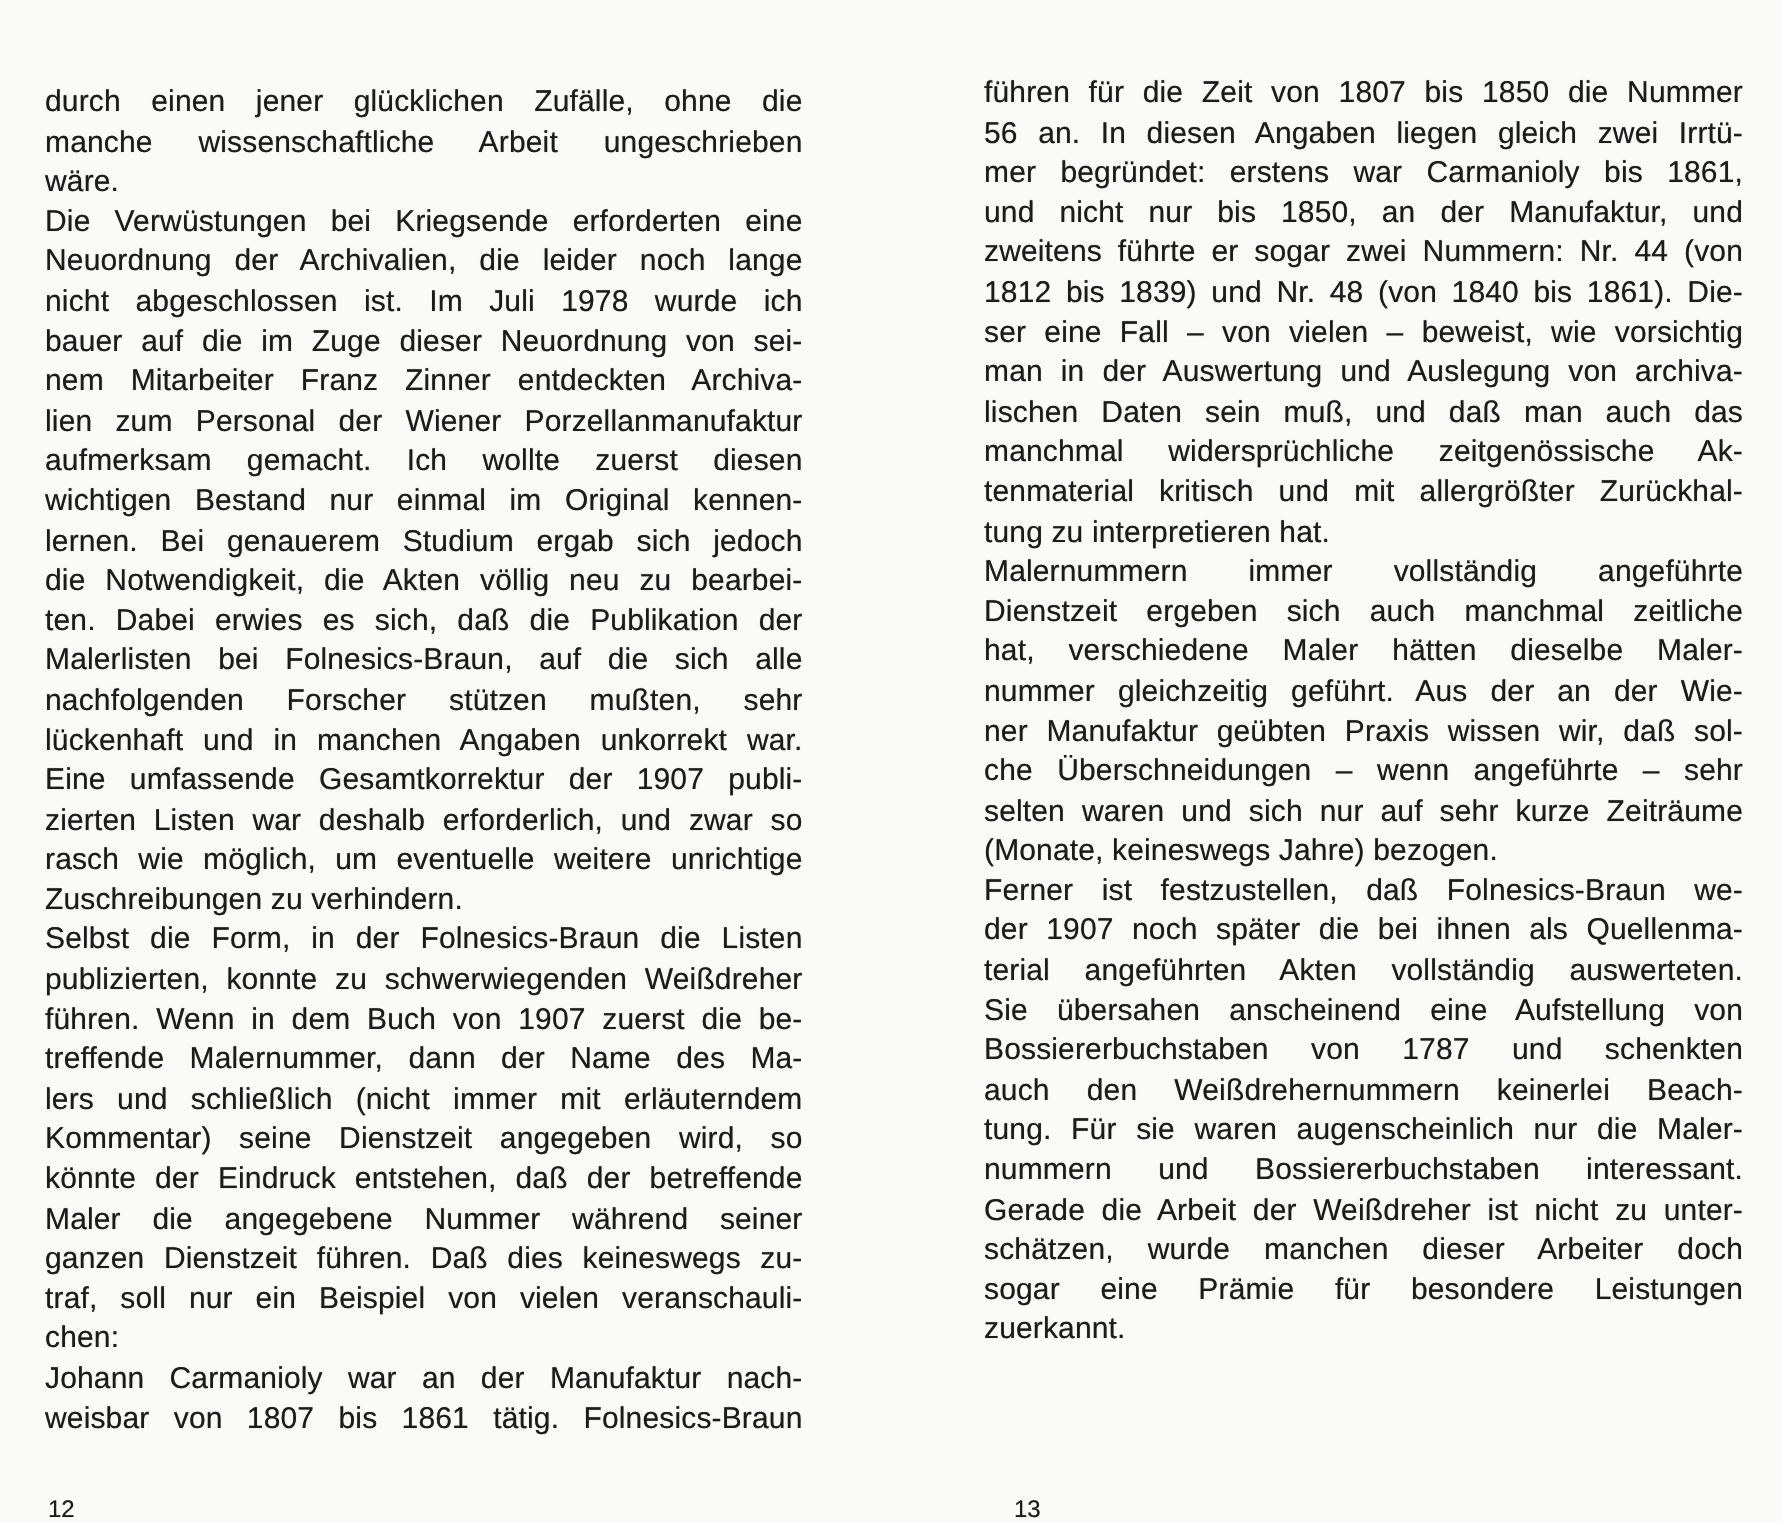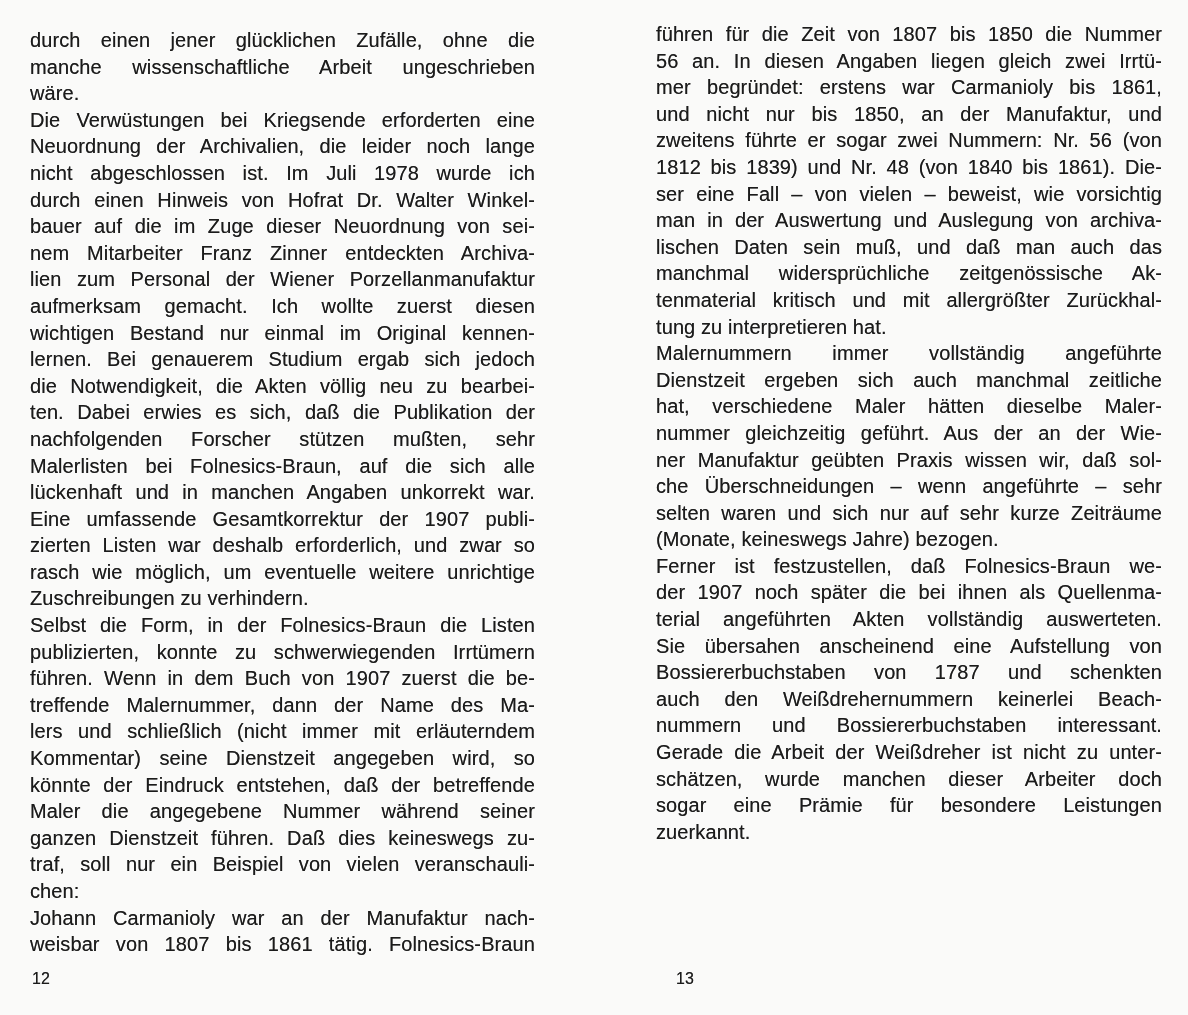--- a/index.html
+++ b/index.html
@@ -12,20 +12,21 @@
     height: 1015px;
     position: relative;
     background: #fafaf9;
     font-family: "Liberation Sans", "DejaVu Sans", sans-serif;
     color: #1b1b1b;
     overflow: hidden;
   }
   .spread {
     position: absolute;
     inset: 0;
+    margin-top: 28px;
   }
   .col {
     position: absolute;
   }
   .col-left  { left: 30px;  top: 27px; width: 505px; }
   .col-right { left: 656px; top: 21px; width: 506px; }
   .line {
     font-size: 20px;
     line-height: 26.6px;
     height: 26.6px;
@@ -56,57 +57,56 @@
 <body>
 
 <div class="spread">
   <div class="col col-left">
       <div class="line">durch einen jener glücklichen Zufälle, ohne die</div>
       <div class="line">manche wissenschaftliche Arbeit ungeschrieben</div>
       <div class="line end">wäre.</div>
       <div class="line">Die Verwüstungen bei Kriegsende erforderten eine</div>
       <div class="line">Neuordnung der Archivalien, die leider noch lange</div>
       <div class="line">nicht abgeschlossen ist. Im Juli 1978 wurde ich</div>
-      <div class="line">durch einen Hinweis von Hofrat Dr. Walter Winkel-</div>
       <div class="line">bauer auf die im Zuge dieser Neuordnung von sei-</div>
       <div class="line">nem Mitarbeiter Franz Zinner entdeckten Archiva-</div>
       <div class="line">lien zum Personal der Wiener Porzellanmanufaktur</div>
       <div class="line">aufmerksam gemacht. Ich wollte zuerst diesen</div>
       <div class="line">wichtigen Bestand nur einmal im Original kennen-</div>
       <div class="line">lernen. Bei genauerem Studium ergab sich jedoch</div>
       <div class="line">die Notwendigkeit, die Akten völlig neu zu bearbei-</div>
       <div class="line">ten. Dabei erwies es sich, daß die Publikation der</div>
+      <div class="line">Malerlisten bei Folnesics-Braun, auf die sich alle</div>
       <div class="line">nachfolgenden Forscher stützen mußten, sehr</div>
-      <div class="line">Malerlisten bei Folnesics-Braun, auf die sich alle</div>
       <div class="line">lückenhaft und in manchen Angaben unkorrekt war.</div>
       <div class="line">Eine umfassende Gesamtkorrektur der 1907 publi-</div>
       <div class="line">zierten Listen war deshalb erforderlich, und zwar so</div>
       <div class="line">rasch wie möglich, um eventuelle weitere unrichtige</div>
       <div class="line end">Zuschreibungen zu verhindern.</div>
       <div class="line">Selbst die Form, in der Folnesics-Braun die Listen</div>
-      <div class="line">publizierten, konnte zu schwerwiegenden Irrtümern</div>
+      <div class="line">publizierten, konnte zu schwerwiegenden Weißdreher</div>
       <div class="line">führen. Wenn in dem Buch von 1907 zuerst die be-</div>
       <div class="line">treffende Malernummer, dann der Name des Ma-</div>
       <div class="line">lers und schließlich (nicht immer mit erläuterndem</div>
       <div class="line">Kommentar) seine Dienstzeit angegeben wird, so</div>
       <div class="line">könnte der Eindruck entstehen, daß der betreffende</div>
       <div class="line">Maler die angegebene Nummer während seiner</div>
       <div class="line">ganzen Dienstzeit führen. Daß dies keineswegs zu-</div>
       <div class="line">traf, soll nur ein Beispiel von vielen veranschauli-</div>
       <div class="line end">chen:</div>
       <div class="line">Johann Carmanioly war an der Manufaktur nach-</div>
       <div class="line">weisbar von 1807 bis 1861 tätig. Folnesics-Braun</div>
     </div>
 
   <div class="col col-right">
       <div class="line">führen für die Zeit von 1807 bis 1850 die Nummer</div>
       <div class="line">56 an. In diesen Angaben liegen gleich zwei Irrtü-</div>
       <div class="line">mer begründet: erstens war Carmanioly bis 1861,</div>
       <div class="line">und nicht nur bis 1850, an der Manufaktur, und</div>
-      <div class="line">zweitens führte er sogar zwei Nummern: Nr. 56 (von</div>
+      <div class="line">zweitens führte er sogar zwei Nummern: Nr. 44 (von</div>
       <div class="line">1812 bis 1839) und Nr. 48 (von 1840 bis 1861). Die-</div>
       <div class="line">ser eine Fall – von vielen – beweist, wie vorsichtig</div>
       <div class="line">man in der Auswertung und Auslegung von archiva-</div>
       <div class="line">lischen Daten sein muß, und daß man auch das</div>
       <div class="line">manchmal widersprüchliche zeitgenössische Ak-</div>
       <div class="line">tenmaterial kritisch und mit allergrößter Zurückhal-</div>
       <div class="line end">tung zu interpretieren hat.</div>
       <div class="line">Malernummern immer vollständig angeführte</div>
       <div class="line">Dienstzeit ergeben sich auch manchmal zeitliche</div>
       <div class="line">hat, verschiedene Maler hätten dieselbe Maler-</div>
@@ -114,20 +114,21 @@
       <div class="line">ner Manufaktur geübten Praxis wissen wir, daß sol-</div>
       <div class="line">che Überschneidungen – wenn angeführte – sehr</div>
       <div class="line">selten waren und sich nur auf sehr kurze Zeiträume</div>
       <div class="line end">(Monate, keineswegs Jahre) bezogen.</div>
       <div class="line">Ferner ist festzustellen, daß Folnesics-Braun we-</div>
       <div class="line">der 1907 noch später die bei ihnen als Quellenma-</div>
       <div class="line">terial angeführten Akten vollständig auswerteten.</div>
       <div class="line">Sie übersahen anscheinend eine Aufstellung von</div>
       <div class="line">Bossiererbuchstaben von 1787 und schenkten</div>
       <div class="line">auch den Weißdrehernummern keinerlei Beach-</div>
+      <div class="line">tung. Für sie waren augenscheinlich nur die Maler-</div>
       <div class="line">nummern und Bossiererbuchstaben interessant.</div>
       <div class="line">Gerade die Arbeit der Weißdreher ist nicht zu unter-</div>
       <div class="line">schätzen, wurde manchen dieser Arbeiter doch</div>
       <div class="line">sogar eine Prämie für besondere Leistungen</div>
       <div class="line end">zuerkannt.</div>
     </div>
 
   <div class="pagenum pagenum-left">12</div>
 
   <div class="pagenum pagenum-right">13</div>

